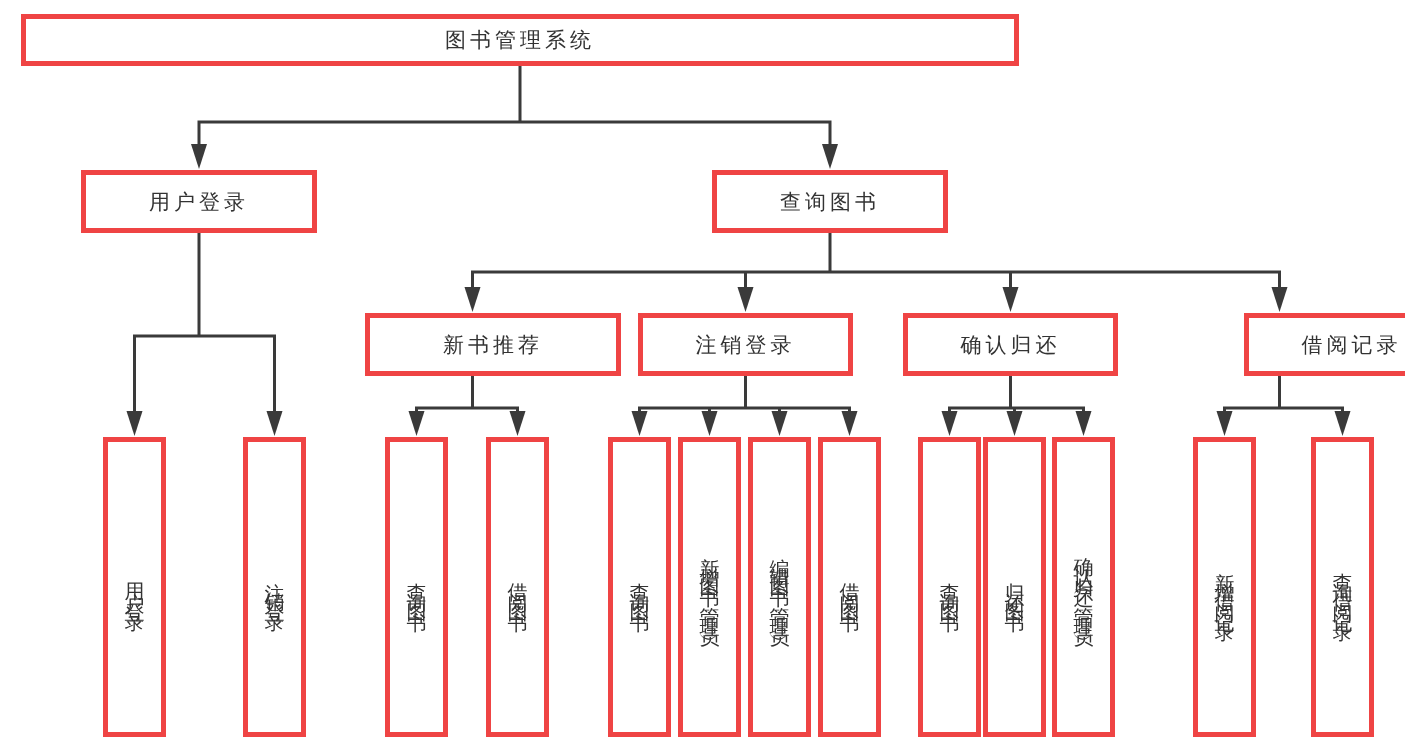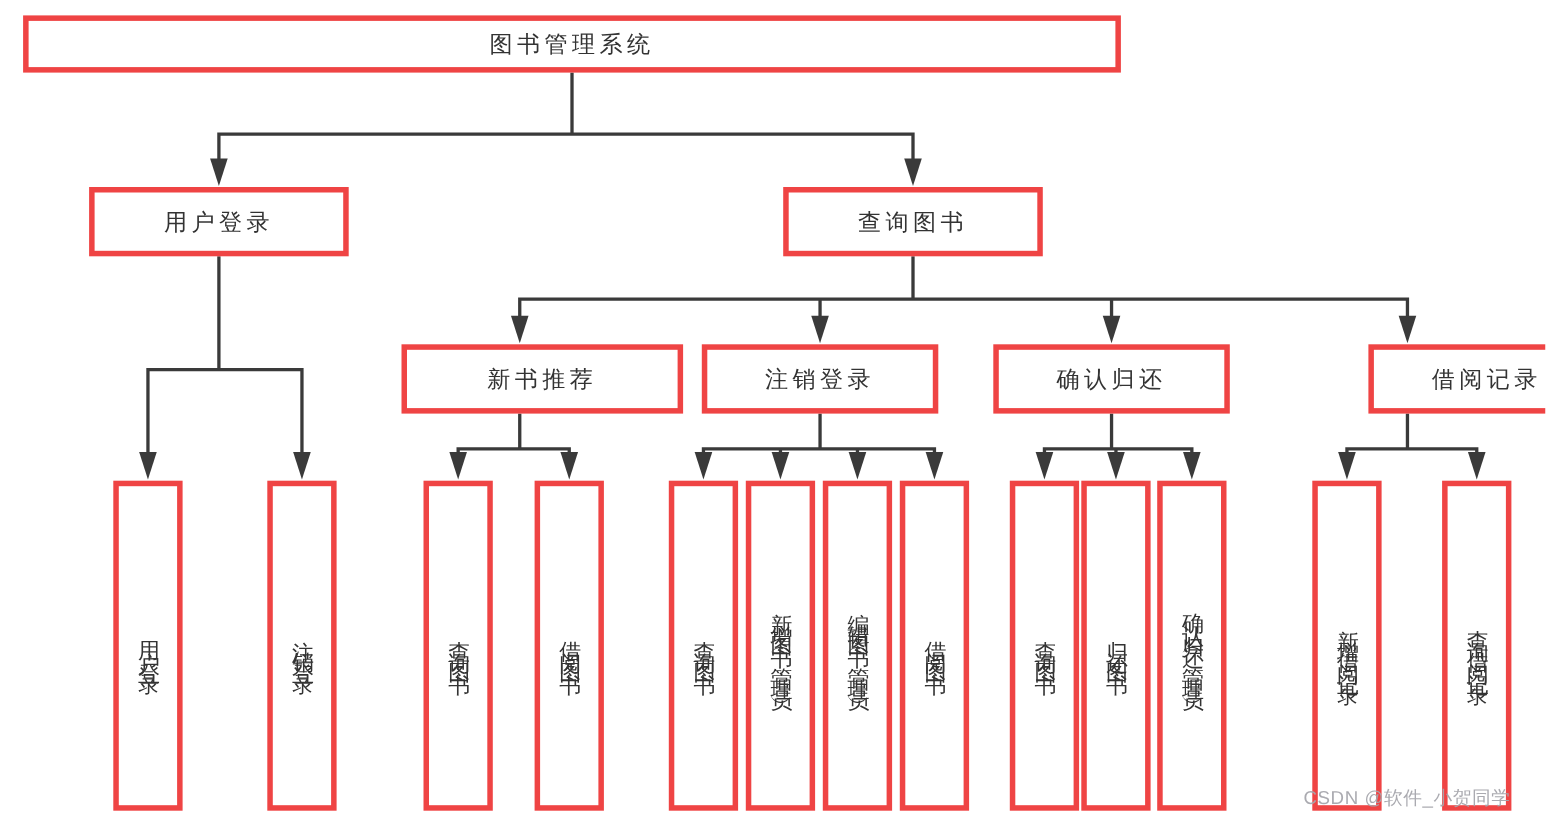--- a/index.html
+++ b/index.html
@@ -145,15 +145,14 @@
   <div class="node v l-edit-book">编辑图书（管理员）</div>
   <div class="node v l-borrow-2">借阅图书</div>
 
   <div class="node v l-query-3">查询图书</div>
   <div class="node v l-return-book">归还图书</div>
   <div class="node v l-confirm-return">确认归还（管理员）</div>
 
   <div class="node v l-add-record">新增借阅记录</div>
   <div class="node v l-query-record">查询借阅记录</div>
 
-  <div class="watermark">CSDN @软件_小贺同学</div>
 
 </div>
 
 </body></html>

